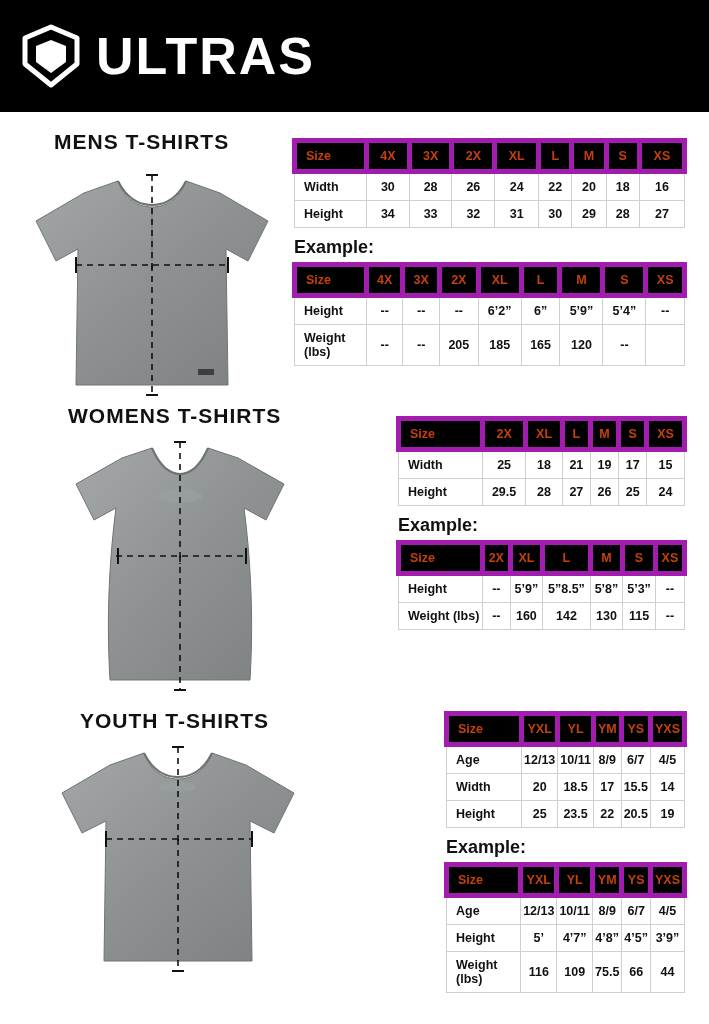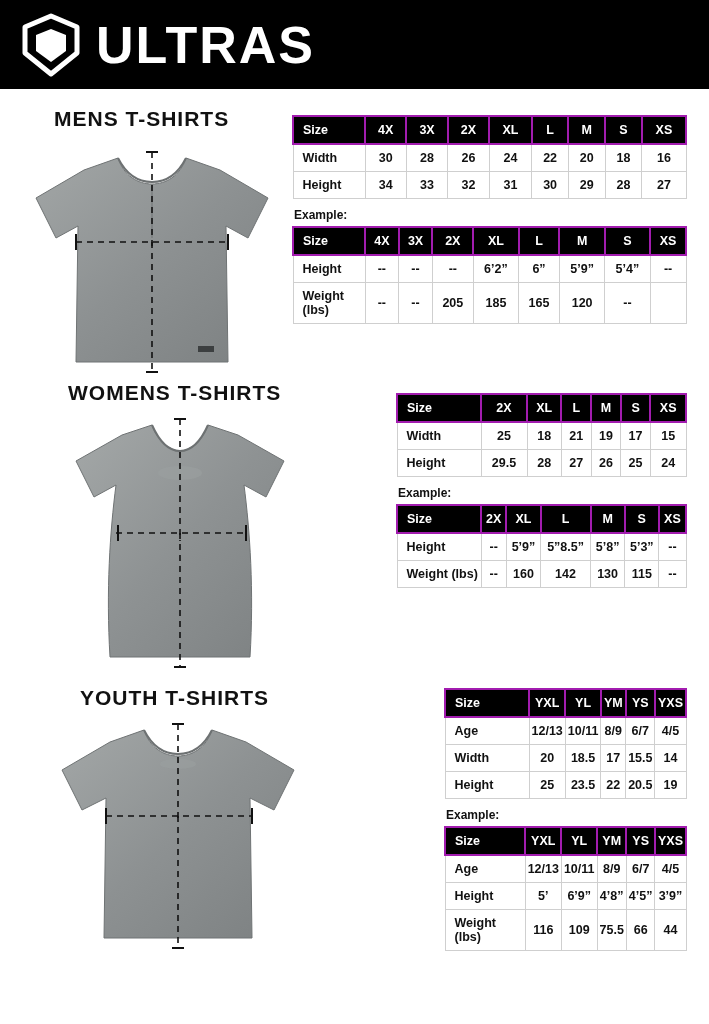--- a/index.html
+++ b/index.html
@@ -9,21 +9,21 @@
     height: 1024px;
     background: #ffffff;
     font-family: "Liberation Sans", sans-serif;
     color: #1a1a1a;
     overflow: hidden;
   }
 
   
   .header {
     background: #000000;
-    height: 89px;
+    height: 112px;
     display: flex;
     align-items: center;
     padding-left: 18px;
   }
   .logo-mark {
     width: 66px;
     height: 66px;
     margin-right: 12px;
     flex: 0 0 auto;
   }
@@ -89,36 +89,36 @@
   table th, table td {
     border: 1px solid #ffffff;
     text-align: center;
     padding: 6px 2px;
     font-weight: bold;
     background: #ffffff;
     color: #111;
   }
   table thead th {
     background: #000000;
-    color: #ffffff;
-    border: 2px solid #a21caf;
+    color: #c2410c;
+    border: 5px solid #a21caf;
   }
   table tbody td {
     border: 1px solid #cfcfcf;
   }
   table tbody td.rowhead {
     text-align: left;
     padding-left: 9px;
   }
   table thead th.rowhead {
     text-align: left;
     padding-left: 9px;
   }
   .example-label {
-    font-size: 12px;
+    font-size: 18px;
     font-weight: bold;
     margin: 9px 0 4px 2px;
     color: #111;
   }
   .tbl-block { margin-bottom: 0; }
 </style>
 </head>
 <body>
 
 <div class="header">
@@ -433,21 +433,21 @@
               <td class="rowhead">Age</td>
               <td>12/13</td>
               <td>10/11</td>
               <td>8/9</td>
               <td>6/7</td>
               <td>4/5</td>
             </tr>
             <tr>
               <td class="rowhead">Height</td>
               <td>5’</td>
-              <td>6’9”</td>
+              <td>4’7”</td>
               <td>4’8”</td>
               <td>4’5”</td>
               <td>3’9”</td>
             </tr>
             <tr>
               <td class="rowhead">Weight (lbs)</td>
               <td>116</td>
               <td>109</td>
               <td>75.5</td>
               <td>66</td>

